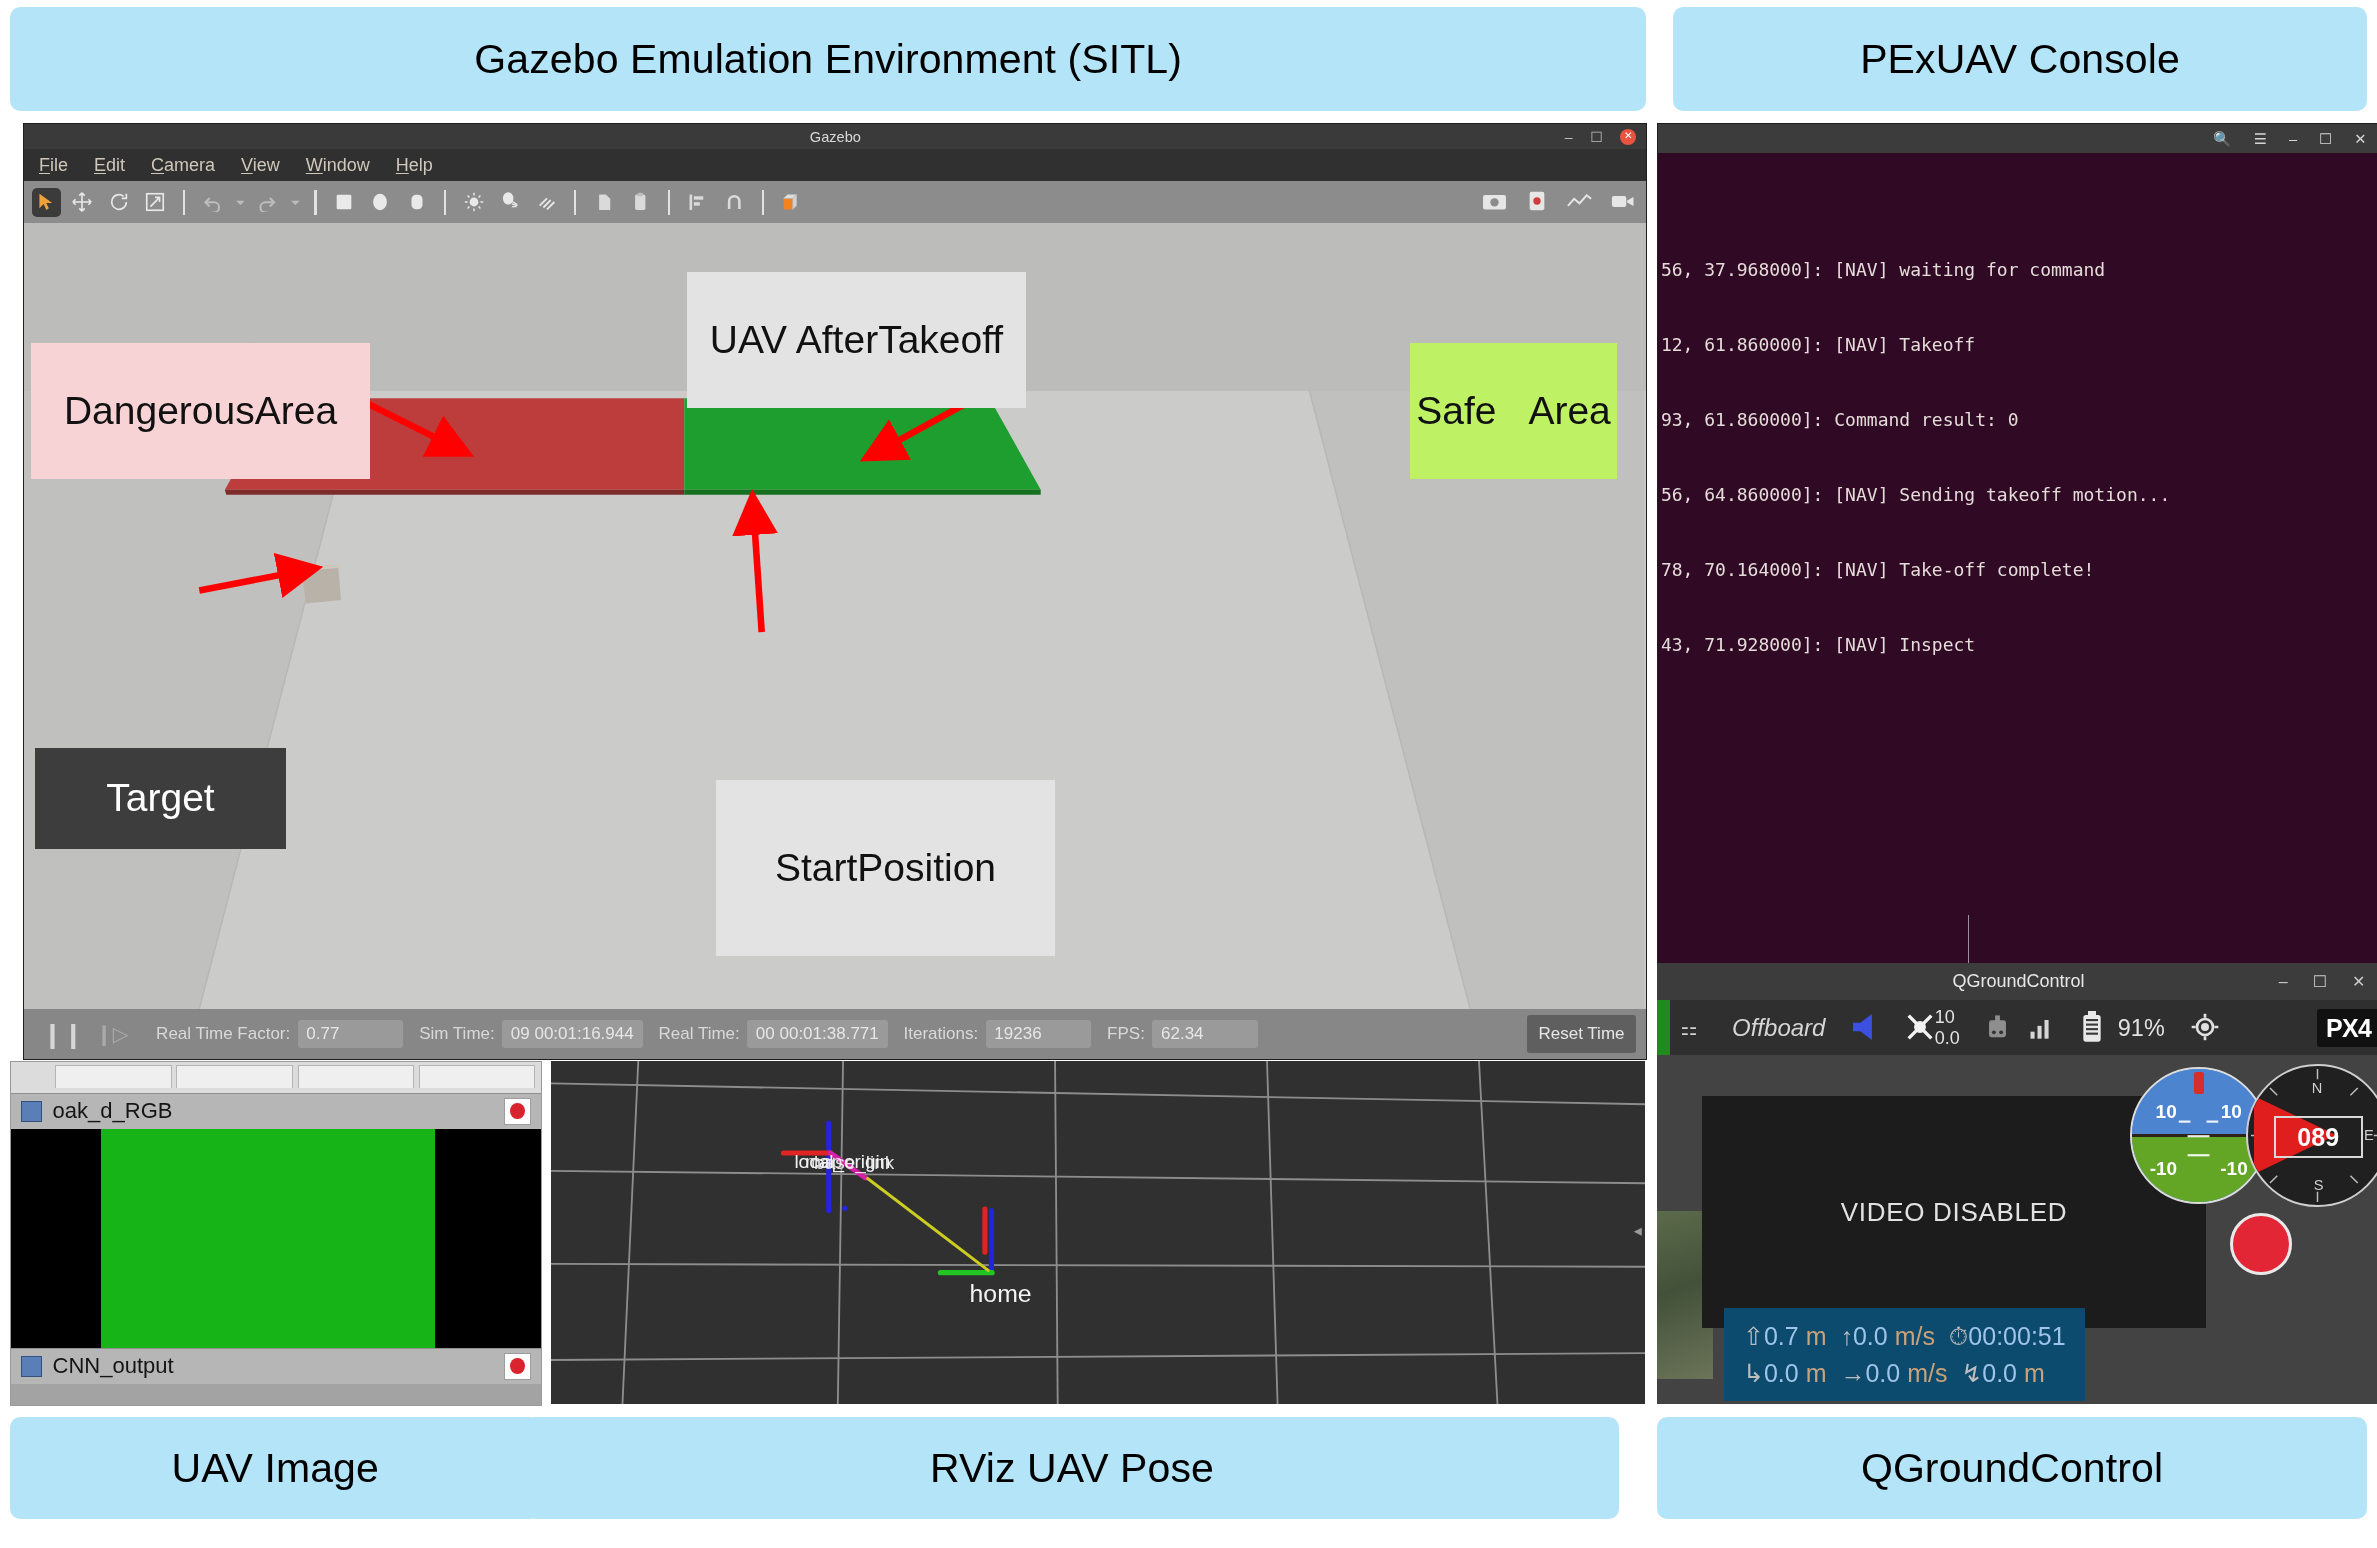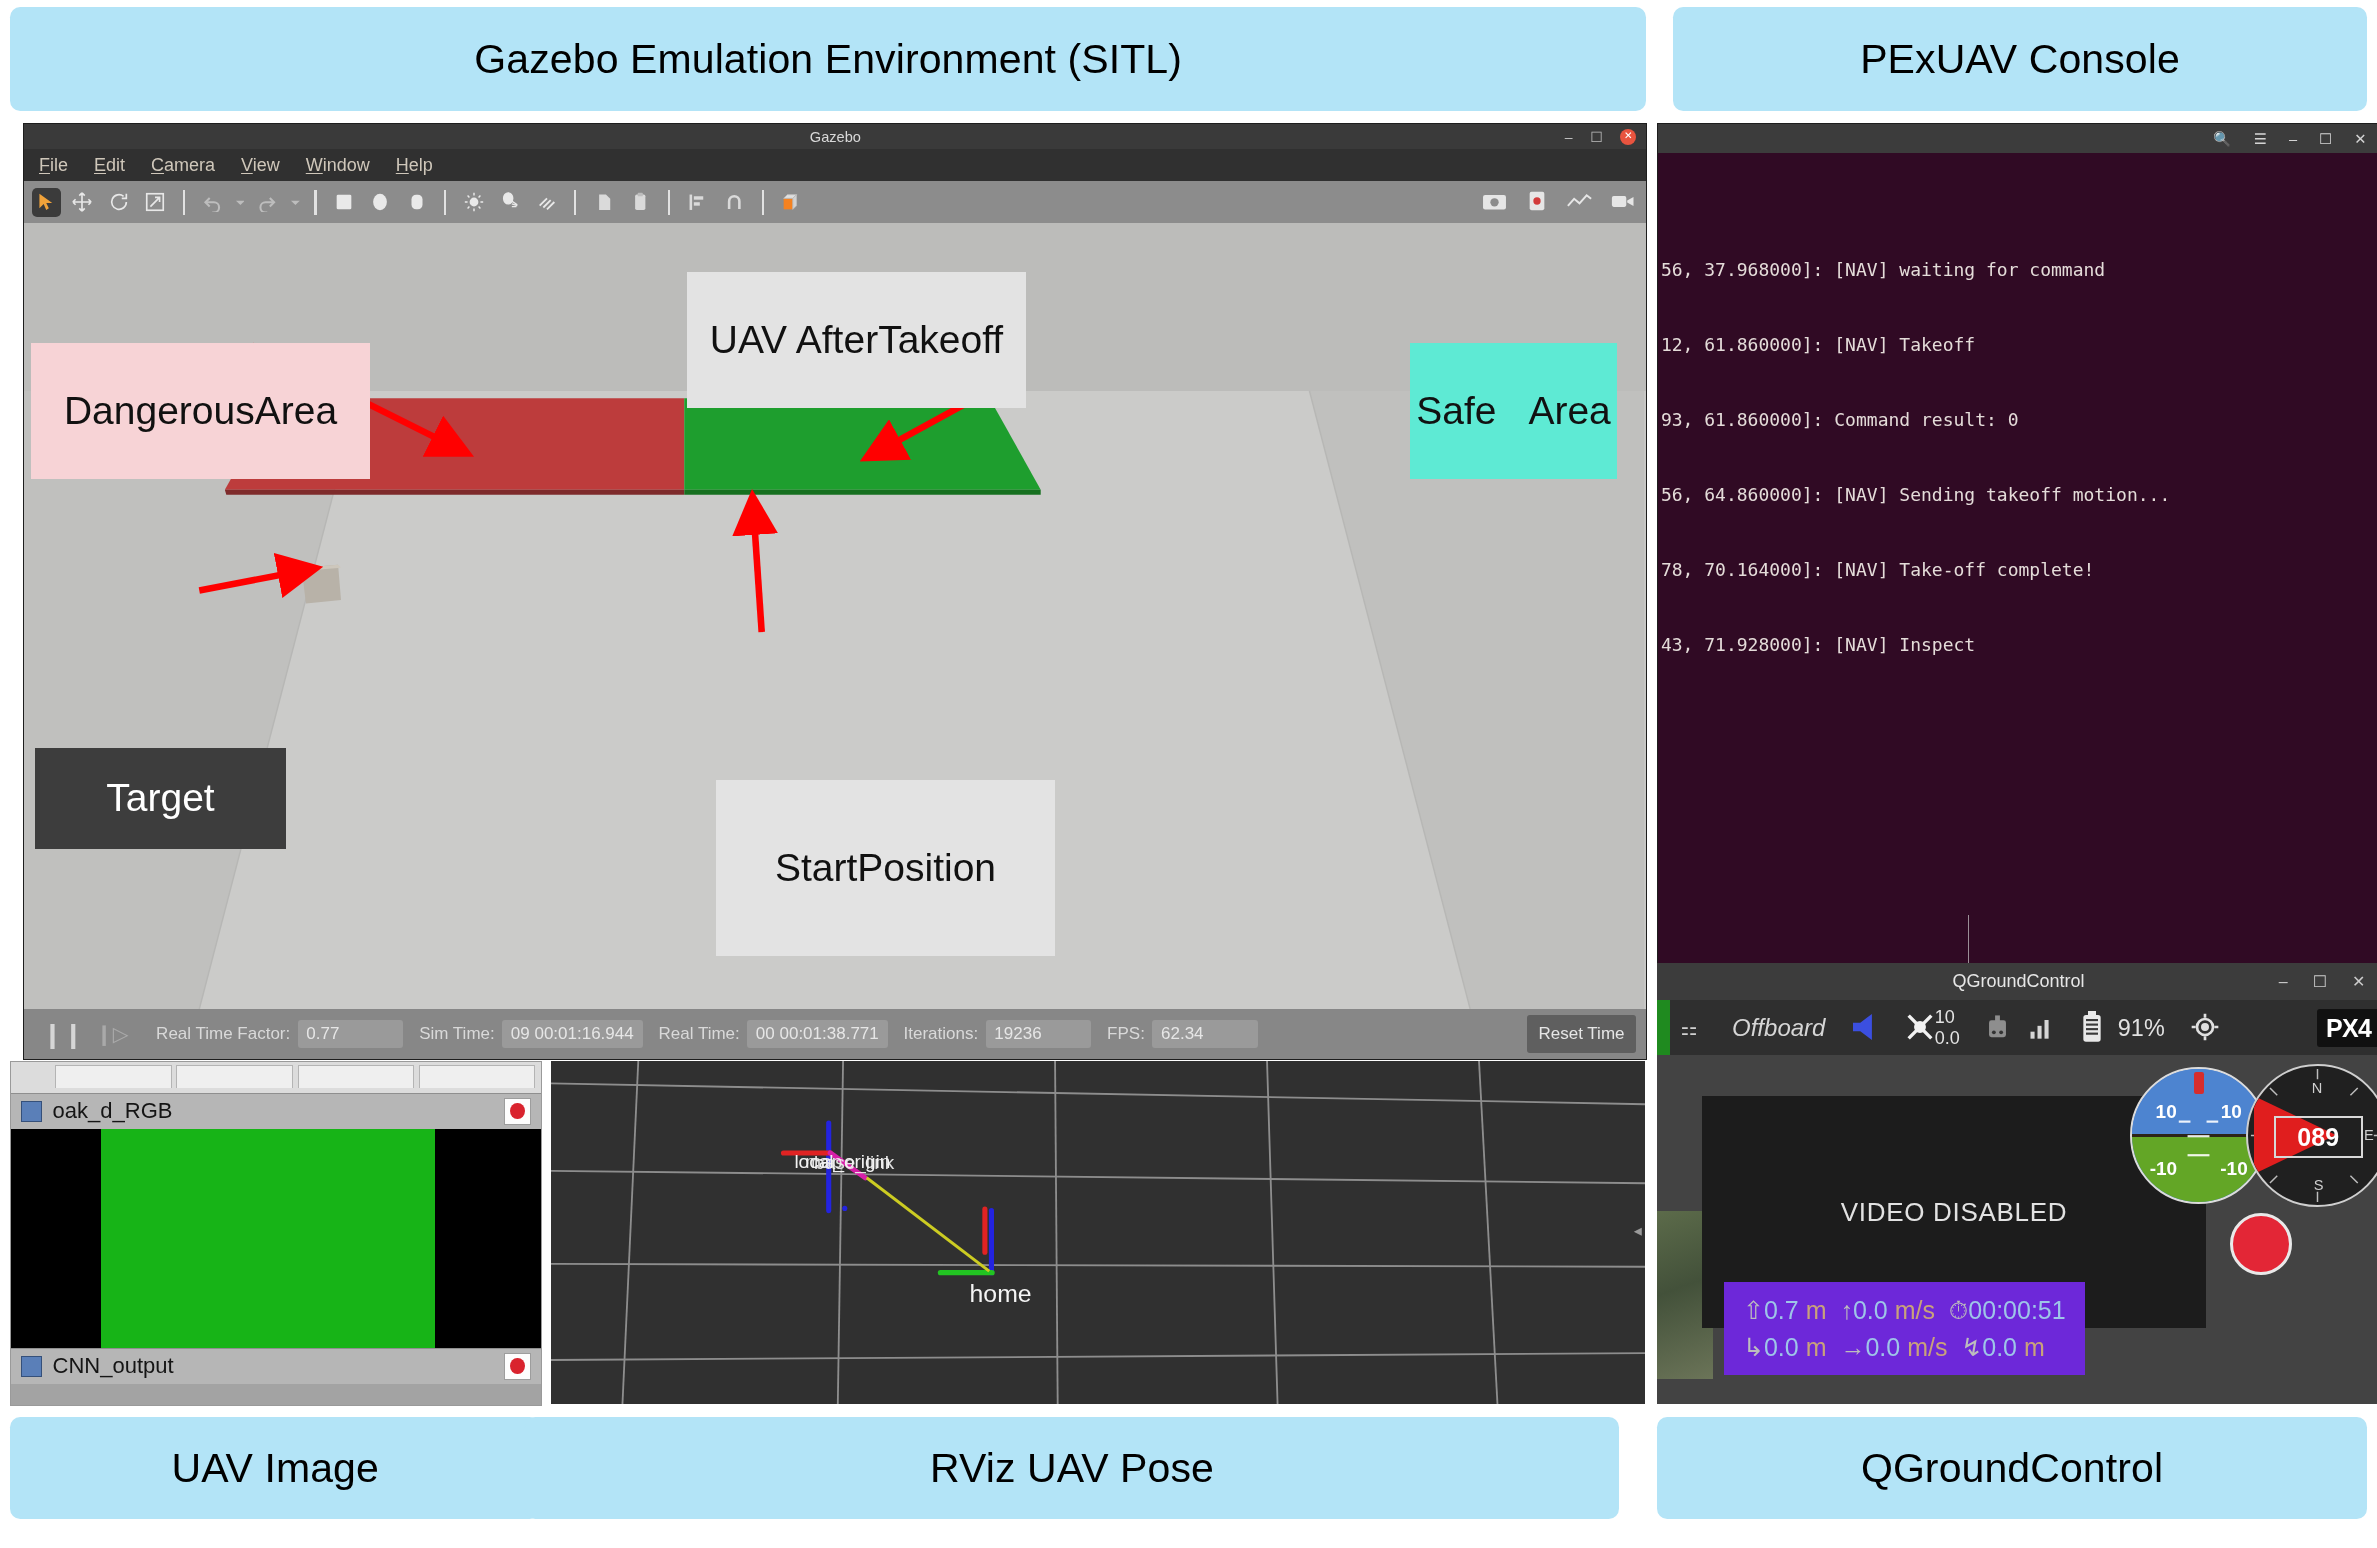--- a/index.html
+++ b/index.html
@@ -47,21 +47,21 @@
   .st-lab{padding:0 7.3px 0 16px;font-size:17px;color:#d9d9d9;}
   .reset-btn{margin-left:auto;background:#5f5f5f;color:#e6e6e6;font-size:17px;
              padding:8.8px 11.7px;border-radius:2.9px;}
 
   
   .anno{position:absolute;display:flex;flex-direction:row;align-items:center;
         justify-content:center;font-size:39px;line-height:1.08;text-align:center;
         padding:7.3px 16px;}
   .anno.light{background:#e3e3e3;color:#111;}
   .anno.pink{background:#f7d3d6;color:#111;}
-  .anno.green{background:#5eead4;color:#111;gap:32px;}
+  .anno.green{background:#bef264;color:#111;gap:32px;}
   .anno.dark{background:#3d3d3d;color:#fff;}
 
   
   #camcol{left:10.2px;top:1061px;width:530px;height:343px;background:#a3a3a3;
           border:0.7px solid #9a9a9a;}
   .cam-tabs{height:28px;background:#dcdcdc;display:flex;gap:4.4px;padding:2.9px 5.8px 0 44px;}
   .cam-tab{flex:1;background:#efefef;border:0.7px solid #b4b4b4;border-bottom:none;height:22px;}
   .cam-hdr{height:35px;background:#b6b6b6;display:flex;align-items:center;
            padding:0 10.2px;gap:10.2px;border-top:0.7px solid #8f8f8f;}
   .cam-hdr .ttl{font-size:22px;color:#151515;}
@@ -116,21 +116,21 @@
      border-left:82px solid #e01e1e;}
   .hdg-box{position:absolute;left:26px;top:calc(50% - 19px);width:85px;height:38px;
            border:2.2px solid #d8d8d8;display:flex;align-items:center;justify-content:center;
            color:#fff;font-size:25px;font-weight:bold;}
   .cmp-lab{position:absolute;color:#cfcfcf;font-size:14.6px;}
   .videobox{position:absolute;left:45px;top:41px;width:504px;height:232px;background:#1c1c1c;
             display:flex;align-items:center;justify-content:center;}
   .video-txt{color:#e2e2e2;font-size:26px;letter-spacing:0.7px;}
   .recbtn{position:absolute;right:88px;top:158px;width:56px;height:56px;border-radius:50%;
           background:#e32636;border:3.7px solid #e9e9e9;}
-  .telem{position:absolute;left:67px;bottom:29px;background:#6d28d9;padding:10.2px 19px;
+  .telem{position:absolute;left:67px;bottom:3px;background:#0c4a6e;padding:10.2px 19px;
          color:#bdbdbd;font-size:25px;line-height:1.45;}
   .telem .v{color:#9ec5e8;}
   .telem .u{color:#c9a27a;}
 
   .arrow-svg{position:absolute;left:0;top:0;pointer-events:none;}
 </style>
 </head>
 <body>
 
 <div class="pill" style="left:10.2px;top:7.3px;width:1636px;height:104px;">

